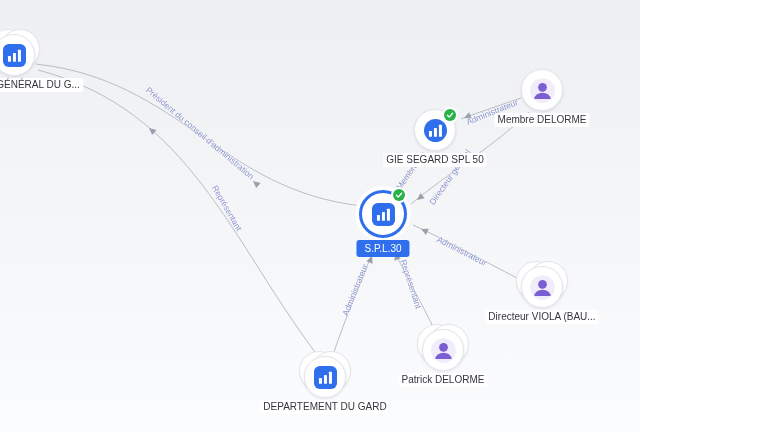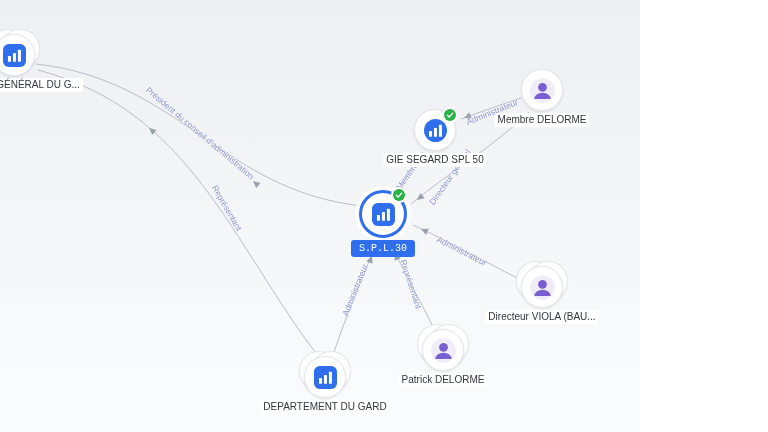--- a/index.html
+++ b/index.html
@@ -59,21 +59,21 @@
   .nlabel {
     position: absolute; top: 23px; left: 0; transform: translateX(-50%);
     white-space: nowrap; font-size: 10px; color: #33363d;
     background: rgba(255,255,255,.95); padding: 1px 3px; border-radius: 2px;
     z-index: 4; line-height: 1.2;
   }
 
   .pill {
     position: absolute; top: 26px; left: 0; transform: translateX(-50%);
     background: #2f6fed; color: #fff; font-size: 10px; padding: 2.5px 8px;
-    border-radius: 3px; white-space: nowrap; z-index: 4; line-height: 1.2; font-family: Liberation Mono, monospace;
+    border-radius: 3px; white-space: nowrap; z-index: 4; line-height: 1.2;
   }
 </style>
 </head>
 <body>
 
 <div class="canvas" id="canvas">
   <svg class="edges-layer" id="edges" width="768" height="432" viewBox="0 0 768 432">
       <path d="M 36 64 C 180 80, 220 190, 362 206" class="edge"></path>
       <path d="M0 0 L-7 3.4 L-7 -3.4 Z" transform="translate(253 181) rotate(-140)" class="arrowhead"></path>
       <path d="M 38 70 C 190 110, 230 240, 318 356" class="edge"></path>

